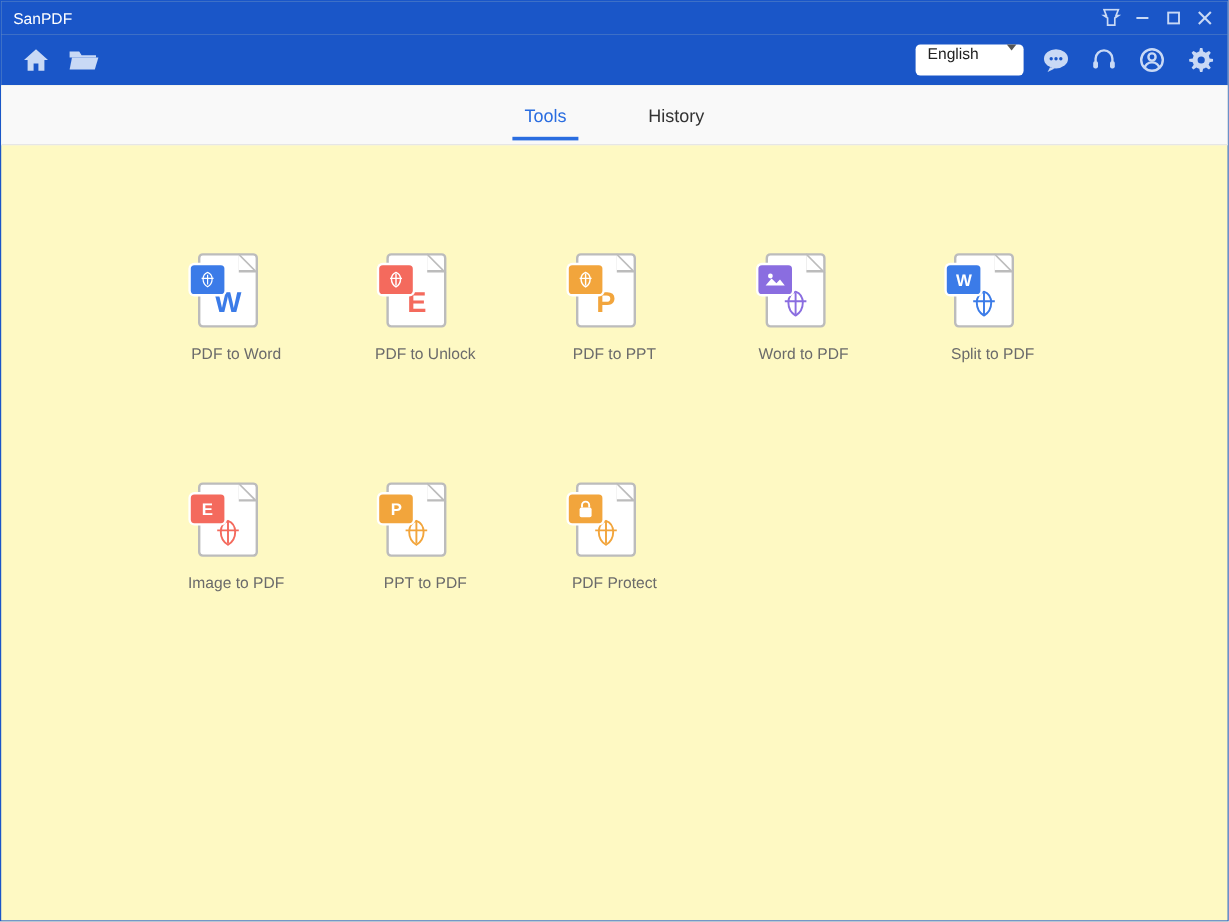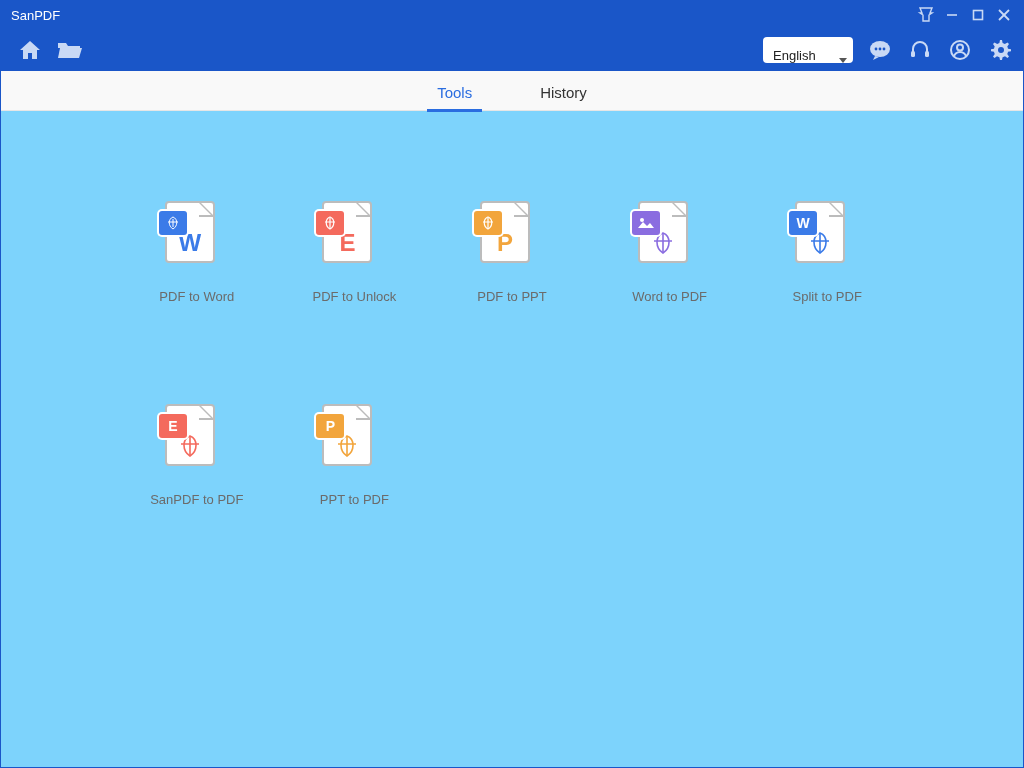--- a/index.html
+++ b/index.html
@@ -1,45 +1,45 @@
 <!DOCTYPE html>
 <html><head>
 <meta charset="utf-8">
 <style>
   * { box-sizing: border-box; margin: 0; padding: 0; }
   html, body { width: 1024px; height: 768px; font-family: "Segoe UI", Arial, sans-serif; background: #f5f5f5; overflow: hidden; }
 
-  .window { width: 1024px; height: 768px; background: #7dd3fc; border: 1px solid #1a56c8; display: flex; flex-direction: column; }
+  .window { width: 1024px; height: 768px; background: #fef9c3; border: 1px solid #1a56c8; display: flex; flex-direction: column; }
 
   
   .titlebar { height: 28px; background: #1a56c8; display: flex; align-items: center; padding: 0 6px 0 10px; color: #fff; font-size: 13px; }
   .titlebar .spacer { flex: 1; }
   .titlebar .win-btn { width: 26px; height: 22px; display: flex; align-items: center; justify-content: center; cursor: pointer; }
   .titlebar svg { display: block; }
 
   
   .toolbar { height: 42px; background: #1a56c8; display: flex; align-items: center; padding: 0 10px 0 16px; gap: 14px; }
   .toolbar .left, .toolbar .right { display: flex; align-items: center; gap: 14px; }
   .toolbar .spacer { flex: 1; }
-  .lang-select { background: #fff; border-radius: 4px; height: 26px; min-width: 90px; display: flex; align-items: flex-end; padding: 0 6px 0 10px; font-size: 13px; color: #222; cursor: pointer; justify-content: space-between; gap: 6px; }
+  .lang-select { background: #fff; border-radius: 4px; height: 26px; min-width: 90px; display: flex; align-items: flex-start; padding: 0 6px 0 10px; font-size: 13px; color: #222; cursor: pointer; justify-content: space-between; gap: 6px; }
   .lang-select .caret { border-left: 4px solid transparent; border-right: 4px solid transparent; border-top: 5px solid #555; margin-left: 6px; }
   .tb-icon { cursor: pointer; display: flex; align-items: center; justify-content: center; width: 26px; height: 26px; }
 
   
-  .tabs { height: 40px; background: #f9f9f9; border-bottom: 1px solid #e6e6e6; display: flex; align-items: center; justify-content: center; gap: 60px; }
+  .tabs { height: 50px; background: #f9f9f9; border-bottom: 1px solid #e6e6e6; display: flex; align-items: center; justify-content: center; gap: 60px; }
   .tab { font-size: 15px; color: #333; padding: 14px 4px 10px; cursor: pointer; position: relative; }
   .tab.active { color: #2a6de0; }
   .tab.active::after { content: ""; position: absolute; left: -6px; right: -6px; bottom: -1px; height: 3px; background: #2a6de0; }
 
   
   .content { flex: 1; padding: 90px 0 0 0; }
   .grid { width: 760px; margin: 0 auto; display: grid; grid-template-columns: repeat(5, 1fr); column-gap: 28px; row-gap: 100px; }
   .tool-item { display: flex; flex-direction: column; align-items: center; cursor: pointer; }
   .tool-icon { width: 64px; height: 70px; position: relative; }
-  .tool-label { margin-top: 18px; font-size: 13px; color: #6b6b6b; text-align: center; }
+  .tool-label { margin-top: 6px; font-size: 13px; color: #6b6b6b; text-align: center; }
 
   
   .doc { position: absolute; width: 50px; height: 62px; border: 2px solid #bcbcbc; border-radius: 4px; background: #fff; }
   .doc .fold-edge { position: absolute; top: -2px; right: -2px; width: 0; height: 0; border-bottom: 16px solid #bcbcbc; border-right: 16px solid transparent; z-index: 1; }
   .doc .fold-edge::after { content: ""; position: absolute; top: 2px; left: 0; width: 0; height: 0; border-bottom: 12px solid #fff; border-right: 12px solid transparent; }
 
   
   .badge { position: absolute; top: 8px; left: -8px; width: 28px; height: 24px; border-radius: 3px; display: flex; align-items: center; justify-content: center; box-shadow: 0 0 0 2px #fff; z-index: 3; }
   .badge.blue   { background: #3b7be8; }
   .badge.red    { background: #f46a5d; }
@@ -252,21 +252,21 @@
                 <span class="letter">E</span>
               </div>
             <div class="glyph">
                 <svg width="24" height="22" viewBox="0 0 24 22" fill="none" stroke="#f46a5d" stroke-width="1.6">
                   <path d="M12 1 C4 4 4 16 12 21 C20 16 20 4 12 1 Z"></path>
                   <path d="M3 9 L21 9 M12 2 L12 20"></path>
                 </svg>
               </div>
           </div>
         </div>
-        <div class="tool-label">SanPDF to PDF</div>
+        <div class="tool-label">Image to PDF</div>
       </div>
 
       <div class="tool-item">
         <div class="tool-icon">
           <div class="doc">
               <div class="fold-edge"></div>
             <div class="badge orange">
                 <span class="letter">P</span>
               </div>
             <div class="glyph">
@@ -275,18 +275,38 @@
                   <path d="M3 9 L21 9 M12 2 L12 20"></path>
                 </svg>
               </div>
           </div>
         </div>
         <div class="tool-label">PPT to PDF</div>
       </div>
 
 
 
+      <div class="tool-item">
+        <div class="tool-icon">
+          <div class="doc">
+              <div class="fold-edge"></div>
+            <div class="badge orange">
+                <svg width="14" height="16" viewBox="0 0 14 16" fill="#fff">
+                  <rect x="2" y="7" width="10" height="8" rx="1.5"></rect>
+                  <path d="M4 7 L4 5 A3 3 0 0 1 10 5 L10 7" fill="none" stroke="#fff" stroke-width="1.6"></path>
+                </svg>
+              </div>
+            <div class="glyph">
+                <svg width="24" height="22" viewBox="0 0 24 22" fill="none" stroke="#f2a53c" stroke-width="1.6">
+                  <path d="M12 1 C4 4 4 16 12 21 C20 16 20 4 12 1 Z"></path>
+                  <path d="M3 9 L21 9 M12 2 L12 20"></path>
+                </svg>
+              </div>
+          </div>
+        </div>
+        <div class="tool-label">PDF Protect</div>
+      </div>
 
 
     </div>
   </div>
 
 </div>
 
 </body></html>

